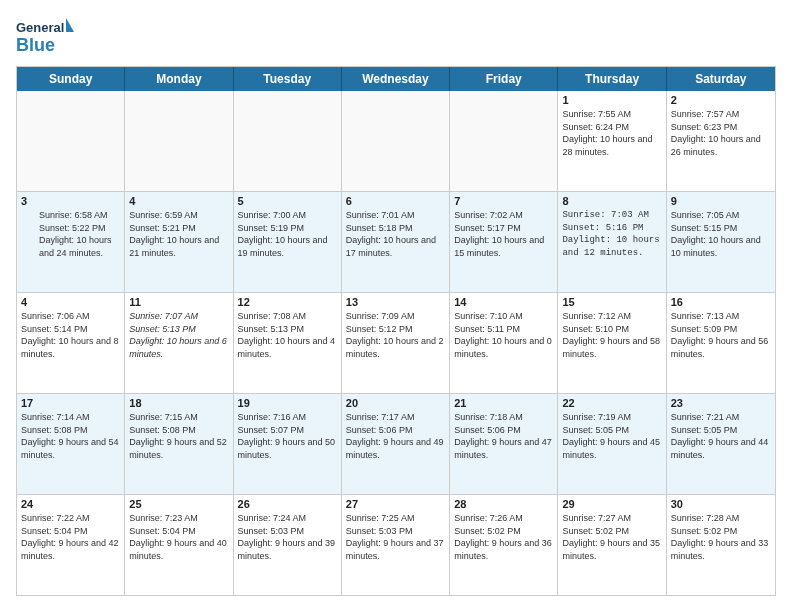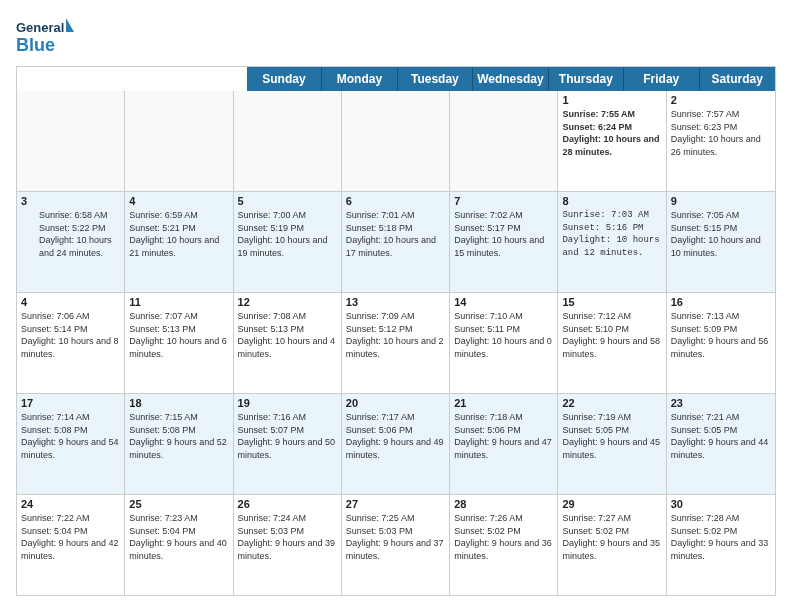--- a/index.html
+++ b/index.html
@@ -33,21 +33,20 @@
     }
     .location {
       font-size: 14px;
       color: #555;
     }
     .calendar {
       flex: 1;
       display: flex;
       flex-direction: column;
       border: 1px solid #ccc;
-      align-items: flex-end;
     }
     .cal-header {
       display: grid;
       grid-template-columns: repeat(7, 1fr);
       background: #2471a3;
     }
     .cal-header-cell {
       color: #fff;
       font-size: 12px;
       font-weight: bold;
@@ -113,34 +112,34 @@
       <div class="location"></div>
     </div>
   </div>
 
   <div class="calendar">
     <div class="cal-header">
     <div class="cal-header-cell">Sunday</div>
         <div class="cal-header-cell">Monday</div>
         <div class="cal-header-cell">Tuesday</div>
         <div class="cal-header-cell">Wednesday</div>
+        <div class="cal-header-cell">Friday</div>
         <div class="cal-header-cell">Thursday</div>
-        <div class="cal-header-cell">Friday</div>
         <div class="cal-header-cell">Saturday</div>
       </div>
     <div class="cal-body">
     <div class="cal-row">
           <div class="cal-cell empty"></div>
           <div class="cal-cell empty"></div>
           <div class="cal-cell empty"></div>
           <div class="cal-cell empty"></div>
           <div class="cal-cell empty"></div>
           <div class="cal-cell">
             <div class="day-num">1</div>
-            <div class="cell-text" style="white-space: pre-line; font-weight: bold;">Sunrise: 7:55 AM
+            <div class="cell-text" style="white-space: pre-line;">Sunrise: 7:55 AM
 Sunset: 6:24 PM
 Daylight: 10 hours and 28 minutes.</div>
           </div>
           <div class="cal-cell">
             <div class="day-num">2</div>
             <div class="cell-text" style="white-space: pre-line;">Sunrise: 7:57 AM
 Sunset: 6:23 PM
 Daylight: 10 hours and 26 minutes.</div>
           </div>
         </div>
@@ -190,21 +189,21 @@
         </div>
         <div class="cal-row">
           <div class="cal-cell">
             <div class="day-num">4</div>
             <div class="cell-text" style="white-space: pre-line;">Sunrise: 7:06 AM
 Sunset: 5:14 PM
 Daylight: 10 hours and 8 minutes.</div>
           </div>
           <div class="cal-cell">
             <div class="day-num">11</div>
-            <div class="cell-text" style="white-space: pre-line;">Sunrise: 7:07 AM
+            <div class="cell-text" style="white-space: pre-line; font-style: italic;">Sunrise: 7:07 AM
 Sunset: 5:13 PM
 Daylight: 10 hours and 6 minutes.</div>
           </div>
           <div class="cal-cell">
             <div class="day-num">12</div>
             <div class="cell-text" style="white-space: pre-line;">Sunrise: 7:08 AM
 Sunset: 5:13 PM
 Daylight: 10 hours and 4 minutes.</div>
           </div>
           <div class="cal-cell">

